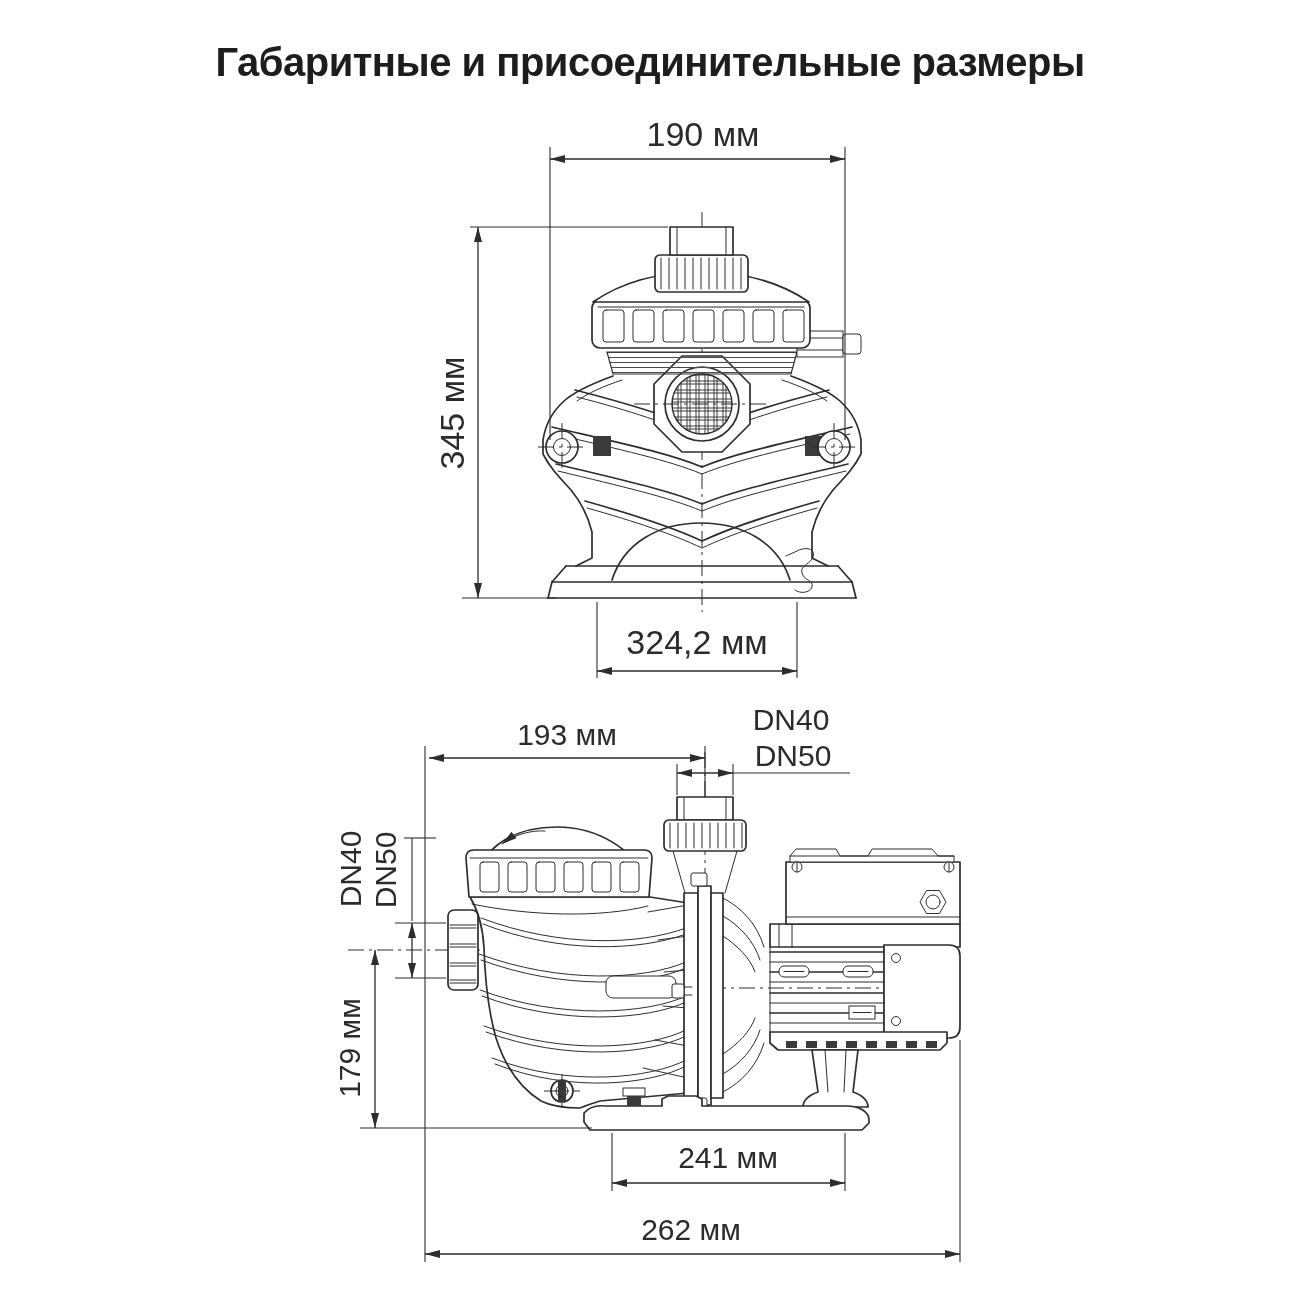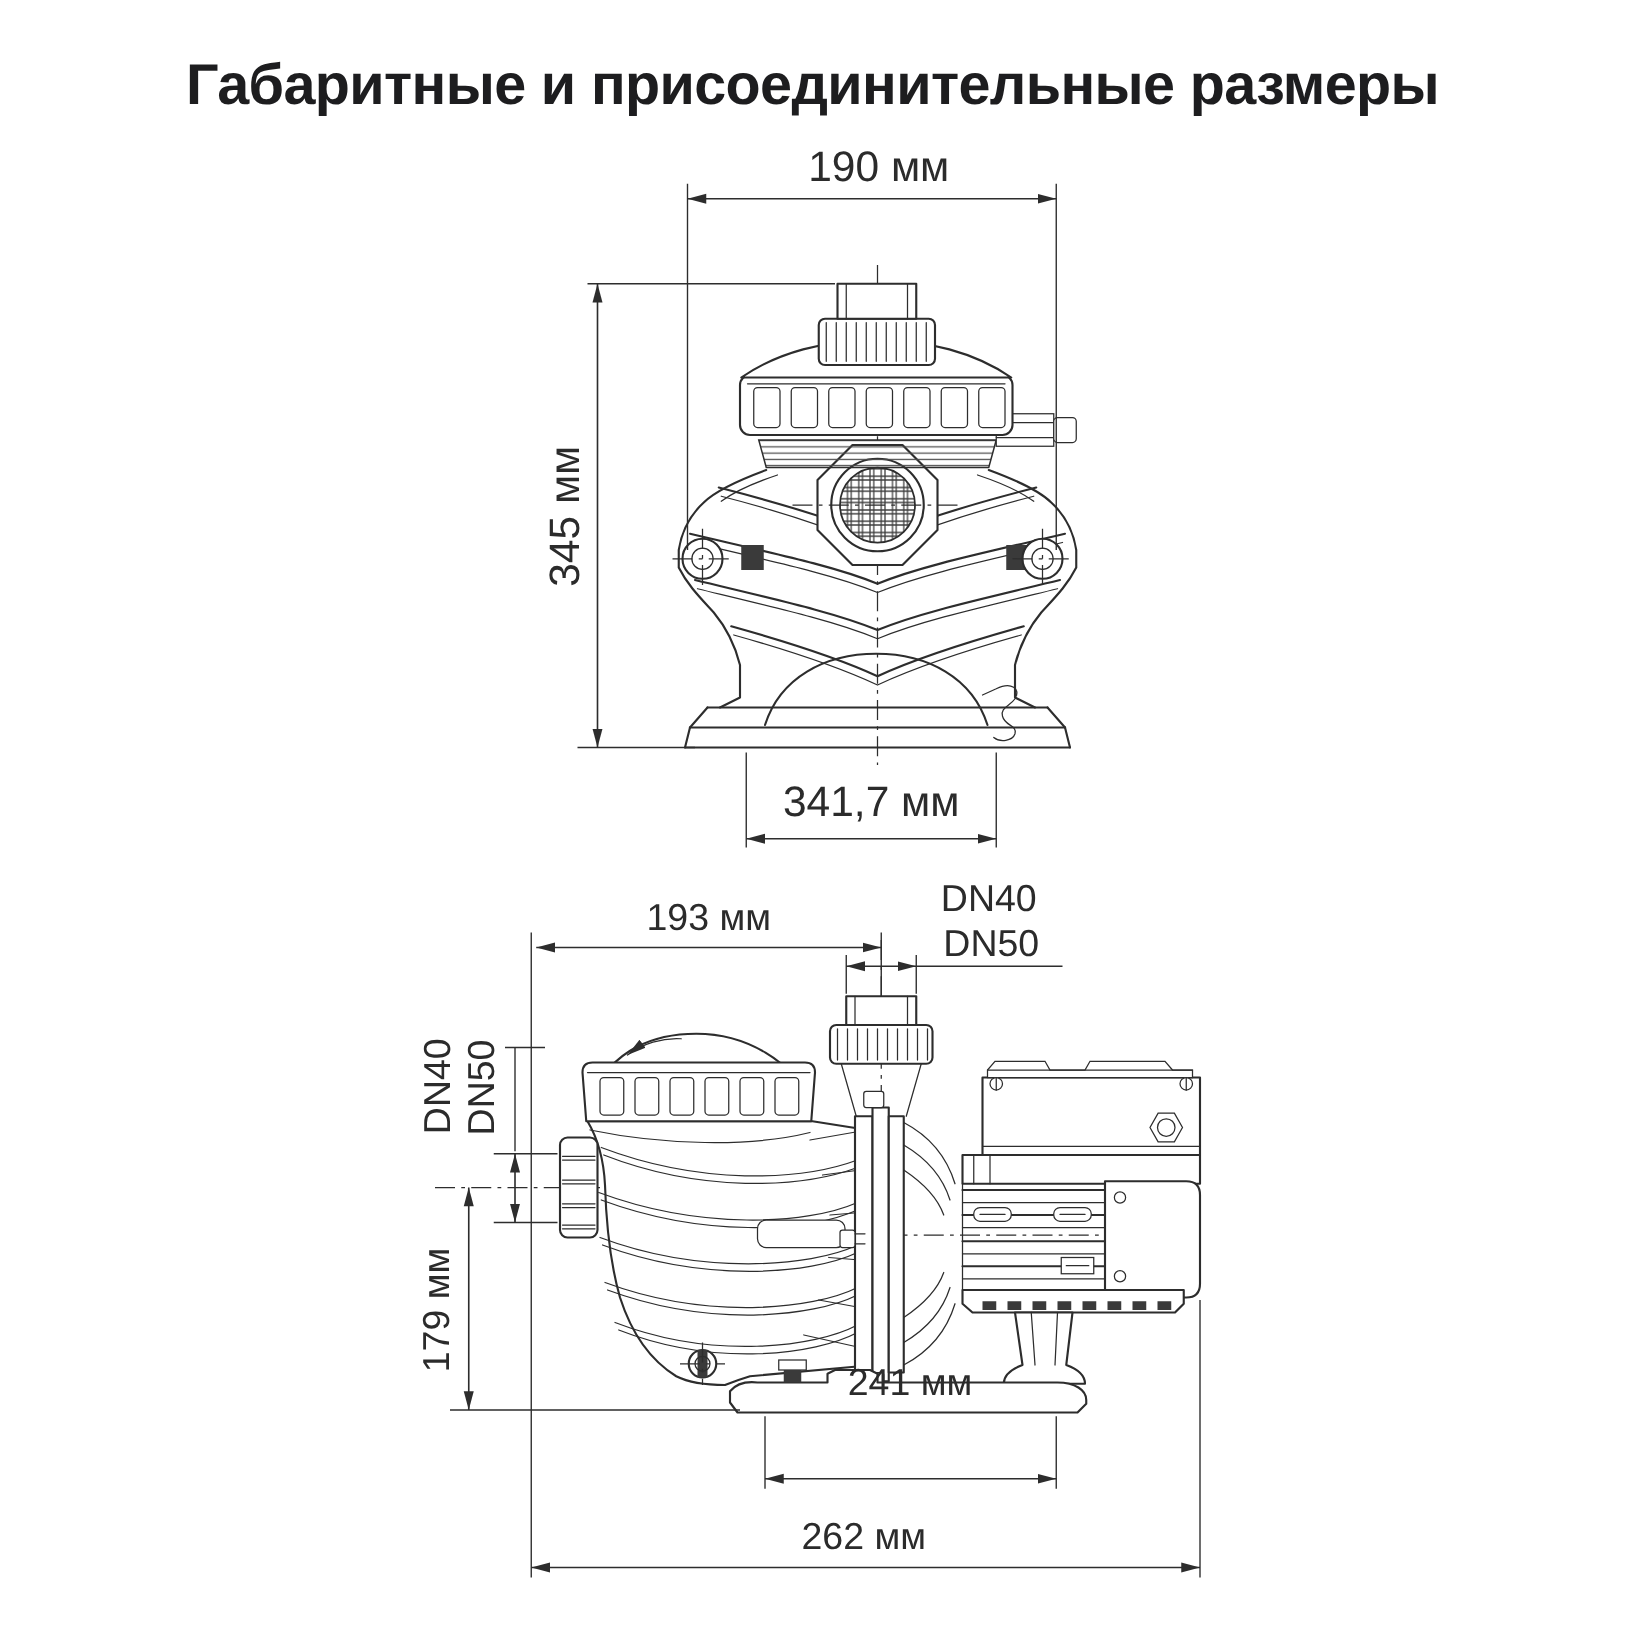--- a/index.html
+++ b/index.html
@@ -4,21 +4,21 @@
 <style>
   html,body{margin:0;padding:0;}
   body{
     width:1300px;height:1300px;background:#ffffff;position:relative;
     font-family:"Liberation Sans","DejaVu Sans",sans-serif;overflow:hidden;
   }
   .stage{position:absolute;inset:0;}
   .drawing{position:absolute;left:0;top:0;}
   .page-title{
     position:absolute;left:50%;top:40px;transform:translateX(-50%);
-    font-size:46px;font-weight:700;letter-spacing:-0.5px;color:#1d1d1f;white-space:nowrap;
+    font-size:40px;font-weight:700;letter-spacing:-0.5px;color:#1d1d1f;white-space:nowrap;
   }
   .lbl{
     position:absolute;transform:translate(-50%,-50%);
     font-size:30px;color:#2b2b2b;white-space:nowrap;line-height:1;
   }
   .lbl-lg{font-size:34px;}
   .vert{transform:translate(-50%,-50%) rotate(-90deg);}
   
   .ln{fill:none;stroke:#2d2d2d;stroke-width:1.7;stroke-linecap:round;stroke-linejoin:round;}
   .fw{fill:#ffffff;stroke:#2d2d2d;stroke-width:1.7;stroke-linejoin:round;}
@@ -319,24 +319,24 @@
 
       <g>
         <line class="ext" x1="960" y1="1040" x2="960" y2="1262"></line>
         <line class="dim" x1="425" y1="1254" x2="960" y2="1254" marker-start="url(#as)" marker-end="url(#ae)"></line>
       </g>
     </g>
   </svg>
 
   <div class="lbl lbl-lg" style="left:703px;top:134px">190 мм</div>
   <div class="lbl lbl-lg vert" style="left:452px;top:413px">345 мм</div>
-  <div class="lbl lbl-lg" style="left:697px;top:642px">341,7 мм</div>
+  <div class="lbl lbl-lg" style="left:697px;top:642px">324,2 мм</div>
 
   <div class="lbl" style="left:567px;top:735px">193 мм</div>
   <div class="lbl" style="left:791px;top:720px">DN40</div>
   <div class="lbl" style="left:793px;top:756px">DN50</div>
   <div class="lbl vert" style="left:351px;top:869px">DN40</div>
   <div class="lbl vert" style="left:386px;top:870px">DN50</div>
   <div class="lbl vert" style="left:350px;top:1048px">179 мм</div>
-  <div class="lbl" style="left:728px;top:1107px">241 мм</div>
+  <div class="lbl" style="left:728px;top:1158px">241 мм</div>
   <div class="lbl" style="left:691px;top:1230px">262 мм</div>
 
 </div>
 
 </body></html>

